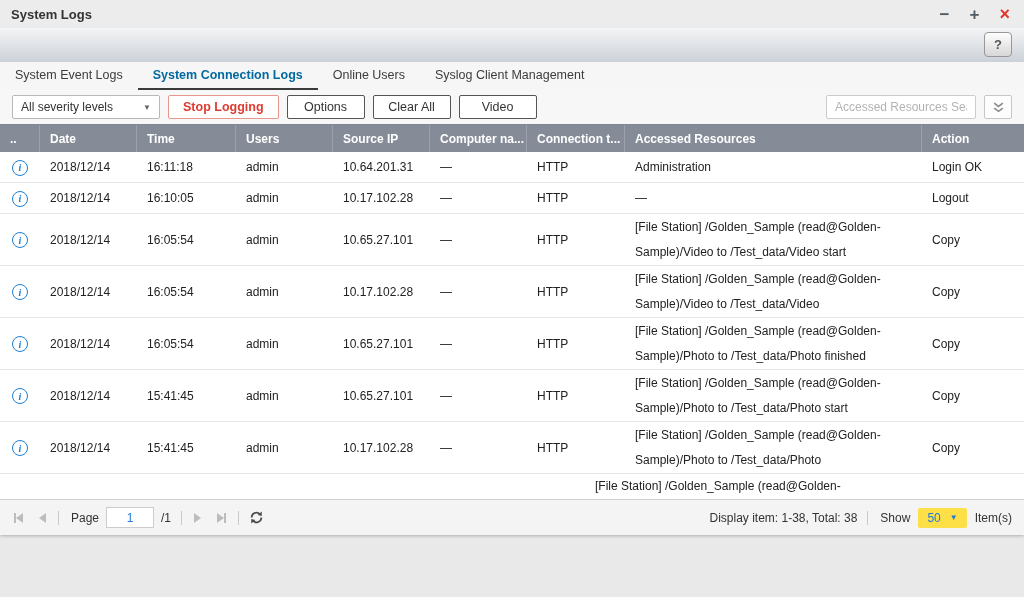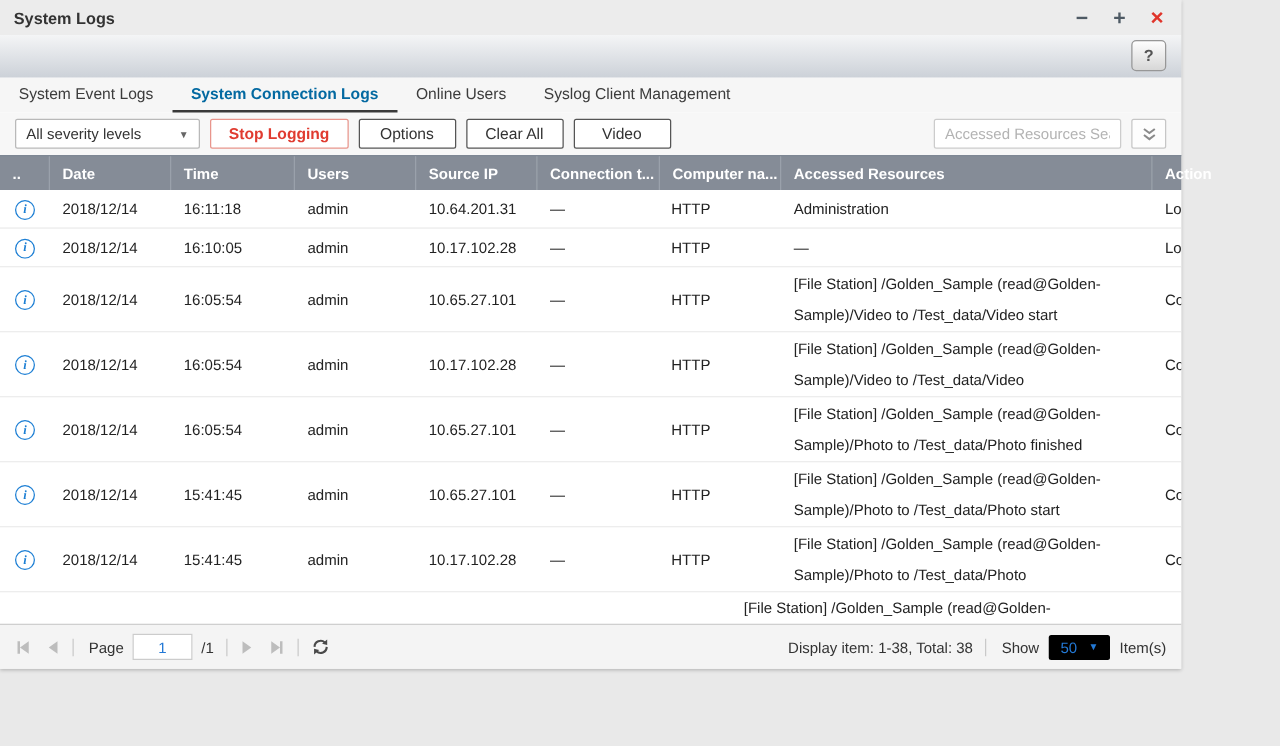--- a/index.html
+++ b/index.html
@@ -2,21 +2,21 @@
 <html><head>
 <meta charset="utf-8">
 <style>
   * { box-sizing: border-box; margin: 0; padding: 0; }
   html,body { width: 1024px; height: 597px; }
   body {
     font-family: "Liberation Sans", "DejaVu Sans", sans-serif;
     background: #e9e9e9;
     overflow: hidden;
   }
-  .window { width: 945px; height: 535px; background: #fff; position: relative; box-shadow: 0 1px 3px rgba(0,0,0,.25); }
+  .window { width: 1024px; height: 535px; background: #fff; position: relative; box-shadow: 0 1px 3px rgba(0,0,0,.25); }
 
   
   .titlebar { height: 28px; background: #ececec; display: flex; align-items: center; padding: 0 14px 0 11px; }
   .title { font-size: 13px; font-weight: bold; color: #333; }
   .win-controls { margin-left: auto; display: flex; gap: 20px; align-items: center; }
   .wc { font-size: 17px; font-weight: bold; color: #4e5a64; line-height: 1; cursor: default; }
   .wc.close { color: #e0352b; font-size: 18px; }
 
   
   .subheader { height: 34px; background: linear-gradient(#f4f5f6, #ccd1d8); position: relative; }
@@ -71,21 +71,21 @@
   .tri { width: 0; height: 0; border-top: 5px solid transparent; border-bottom: 5px solid transparent; }
   .tri.left { border-right: 7px solid #bdbdbd; }
   .tri.right { border-left: 7px solid #bdbdbd; }
   .pbar { width: 2px; height: 10px; background: #bdbdbd; }
   .page-label { margin-left: 2px; margin-right: 7px; }
   .page-input { width: 48px; height: 21px; border: 1px solid #ccc; background: #fff; text-align: center;
     color: #2379d6; font-size: 12px; font-family: inherit; }
   .page-total { margin-left: 7px; }
   .refresh-btn { display: flex; align-items: center; cursor: pointer; }
   .footer-right { margin-left: auto; display: flex; align-items: center; }
-  .show-select { background: #000000; border-radius: 2px; padding: 3px 9px; display: flex; align-items: center;
+  .show-select { background: #fde047; border-radius: 2px; padding: 3px 9px; display: flex; align-items: center;
     gap: 9px; color: #2379d6; margin: 0 8px; cursor: pointer; }
   .blue-caret { font-size: 8px; color: #2379d6; }
   .show-label { margin-left: 2px; }
 
   .desktop-below { height: 62px; background: #e9e9e9; }
 </style>
 </head>
 <body>
 
 <div class="window">
@@ -130,22 +130,22 @@
     </button>
   </div>
 
   <div class="grid">
     <div class="grid-header" id="grid-header">
         <div class="ghc" style="width: 40px;">..</div>
         <div class="ghc" style="width: 97px;">Date</div>
         <div class="ghc" style="width: 99px;">Time</div>
         <div class="ghc" style="width: 97px;">Users</div>
         <div class="ghc" style="width: 97px;">Source IP</div>
+        <div class="ghc" style="width: 97px;">Computer na...</div>
         <div class="ghc" style="width: 98px;">Connection t...</div>
-        <div class="ghc" style="width: 97px;">Computer na...</div>
         <div class="ghc" style="width: 297px;">Accessed Resources</div>
         <div class="ghc" style="width: 102px;">Action</div>
       </div>
     <div class="grid-body" id="grid-body">
         <div class="row single">
           <div class="cell c-severity" style="width: 40px;">
             <span class="info-ic">i</span>
           </div>
           <div class="cell c-date" style="width: 97px;">2018/12/14</div>
           <div class="cell c-time" style="width: 99px;">16:11:18</div>

